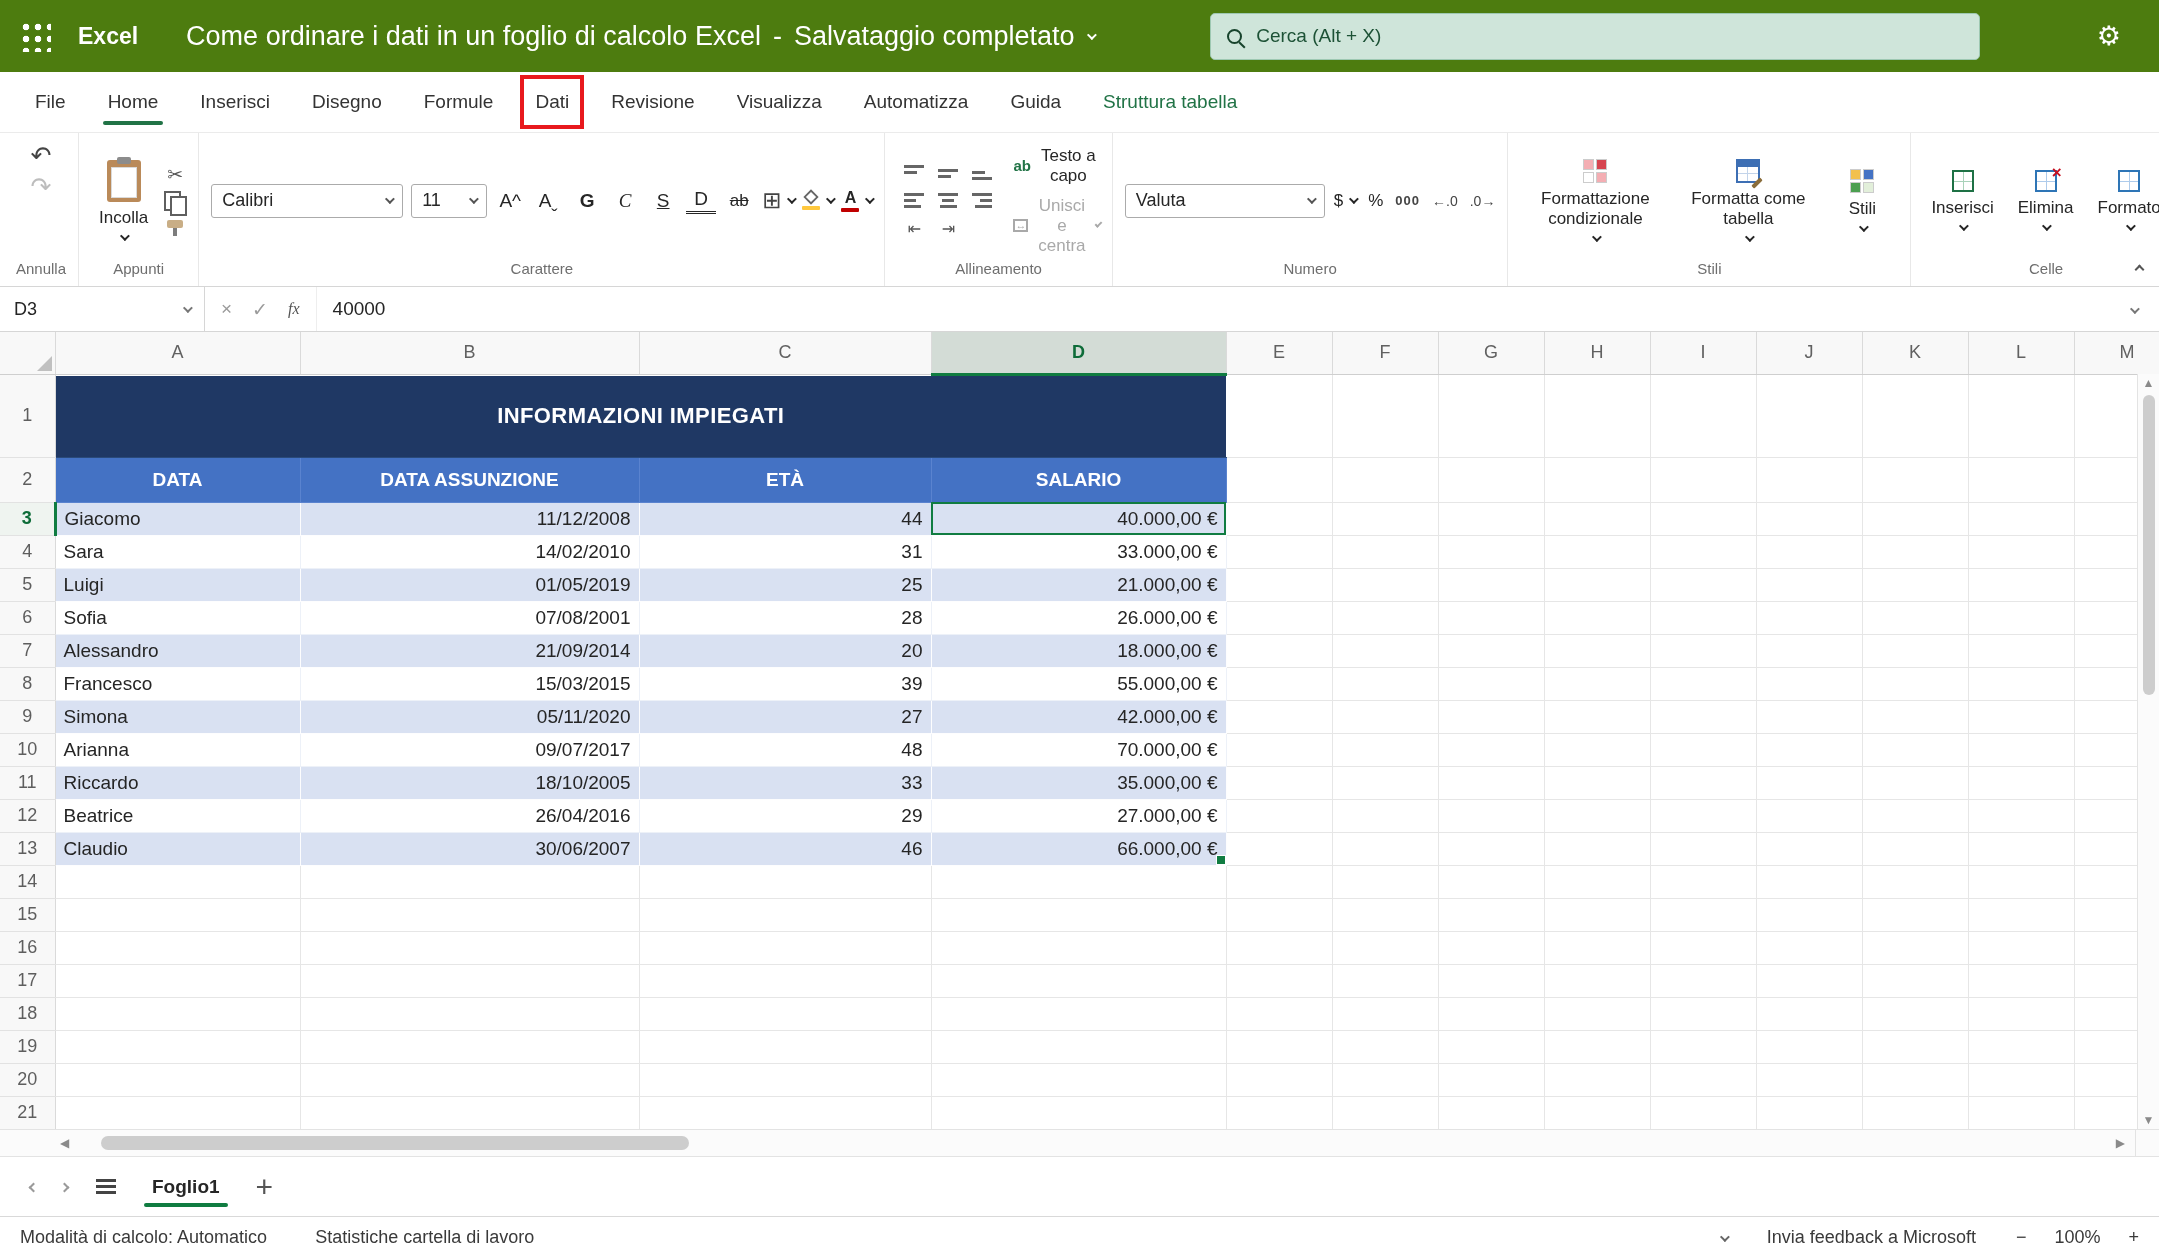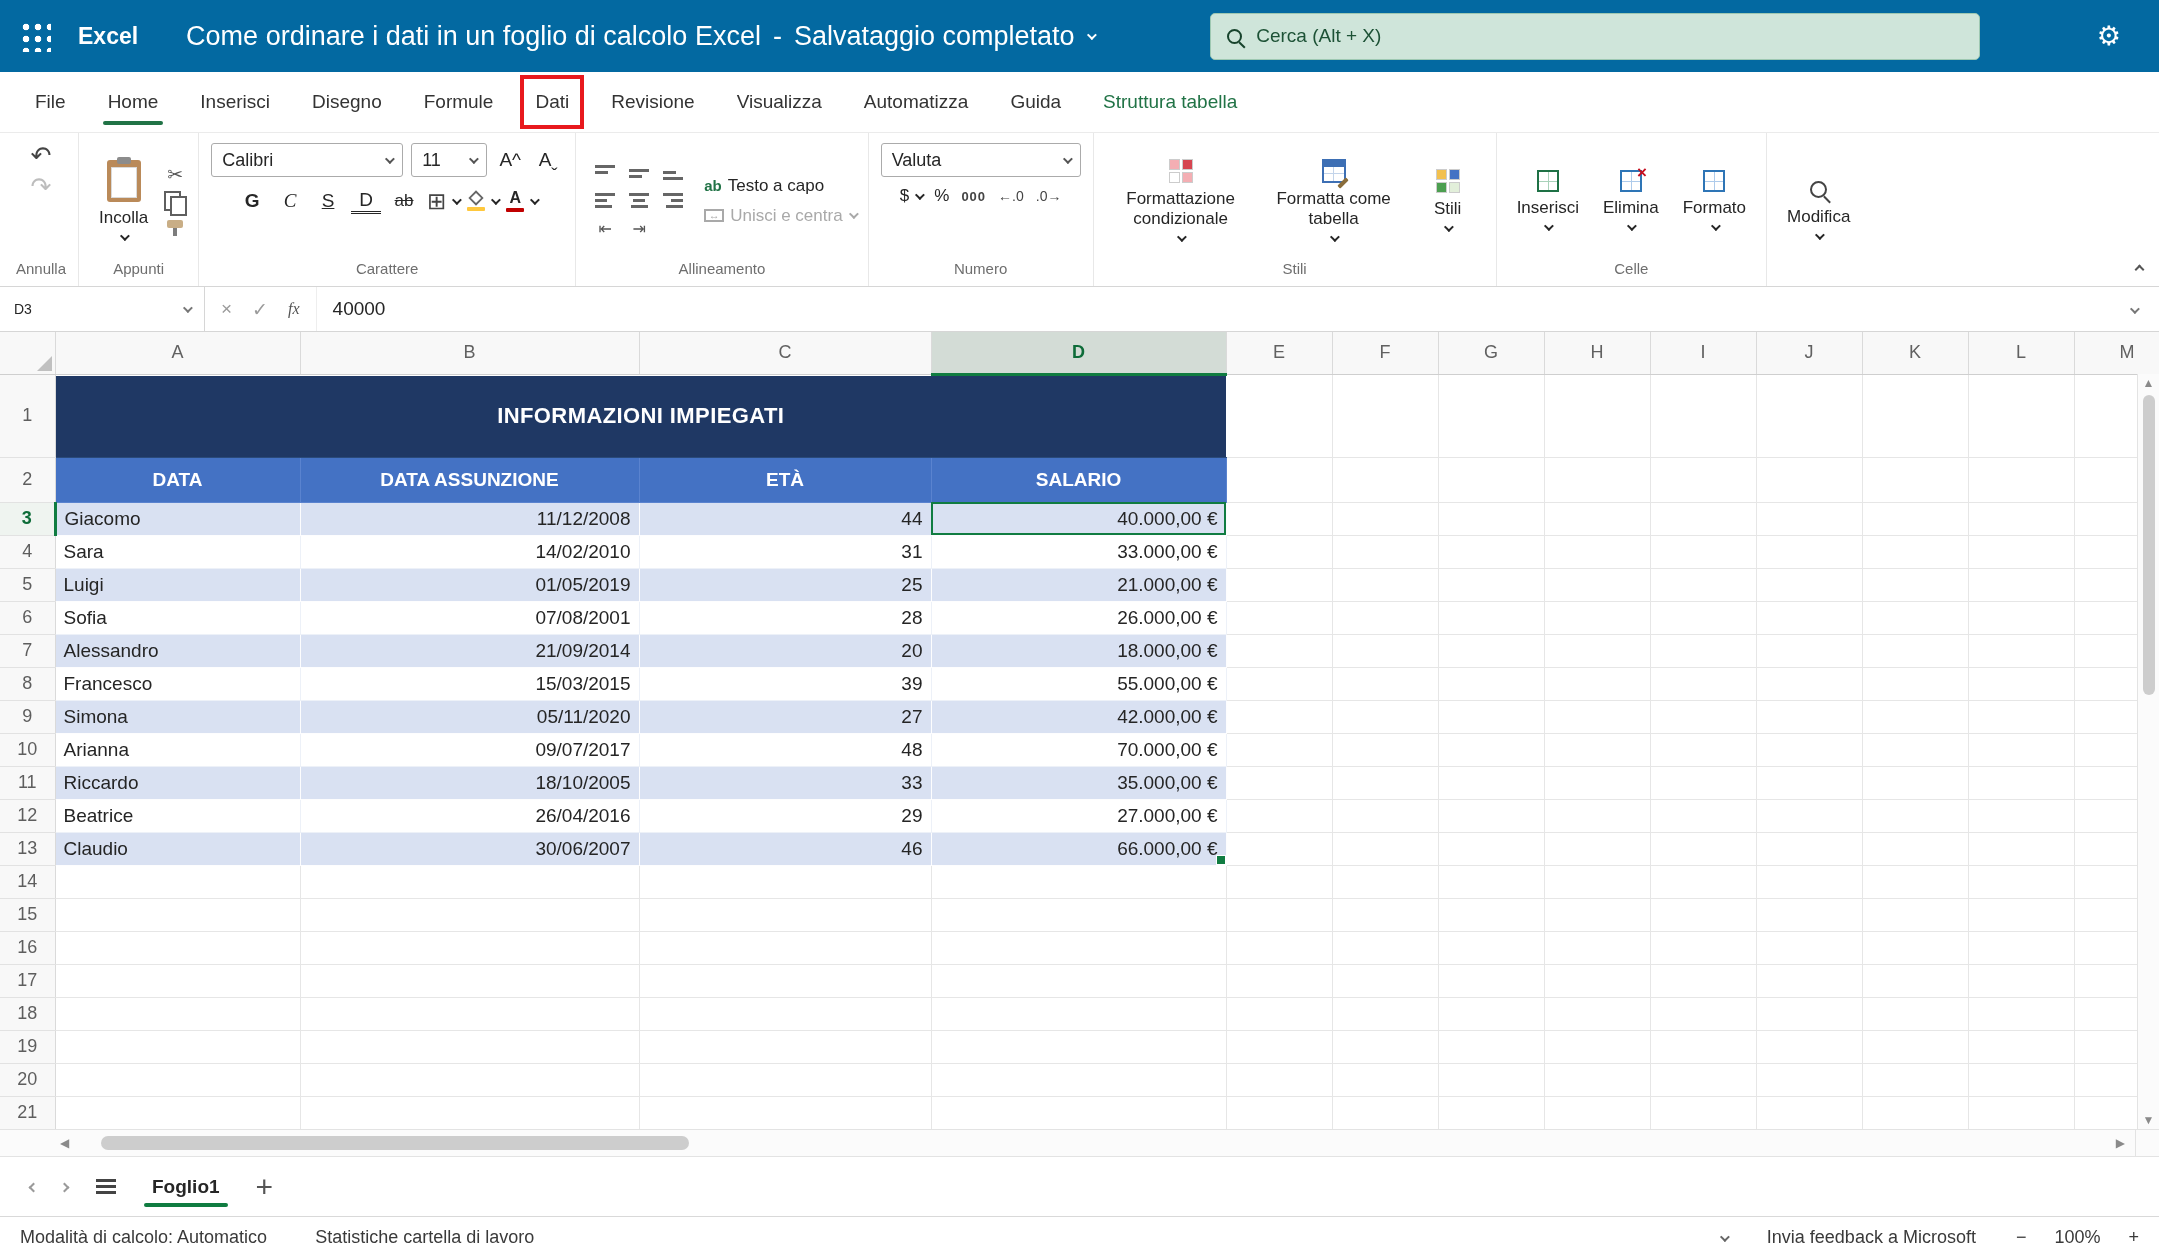--- a/index.html
+++ b/index.html
@@ -1,20 +1,20 @@
 <!DOCTYPE html>
 <html><head>
 <meta charset="utf-8">
 <style>
   *{margin:0;padding:0;box-sizing:border-box}
   html,body{width:2159px;height:1257px;overflow:hidden;background:#fff;
     font-family:"Liberation Sans",sans-serif;color:#252525}
 
   
-  .topbar{height:72px;background:#0369a1;display:flex;align-items:center;color:#fff}
+  .topbar{height:72px;background:#4d7c0f;display:flex;align-items:center;color:#fff}
   .waffle{width:70px;height:72px;display:grid;place-items:center;cursor:pointer;background:none;border:none}
   .waffle i{width:32px;height:32px;display:block;
     background-image:radial-gradient(circle,#fff 3px,transparent 3.6px);
     background-size:12px 12px;background-position:1px 1px}
   .app-name{font-size:23px;font-weight:700;margin:0 48px 0 8px}
   .doc-title-wrap{display:flex;align-items:center;gap:12px;font-size:27px;white-space:nowrap}
   .chev{display:inline-block;width:9px;height:9px;border-right:2px solid currentColor;
     border-bottom:2px solid currentColor;transform:rotate(45deg) translateY(-2px)}
   .chev.sm{width:7px;height:7px}
   .chev.up{transform:rotate(-135deg)}
@@ -74,21 +74,21 @@
   .ic-clipboard::before{content:"";position:absolute;inset:7px 4px 4px;background:#fff;border:1px solid #DADADA}
   .ic-clipboard::after{content:"";position:absolute;top:-3px;left:50%;transform:translateX(-50%);
     width:14px;height:7px;background:#8C8C8C;border-radius:2px}
   .ic-cut{font-size:19px;color:#555;line-height:1}
   .ic-copy{width:22px;height:22px;position:relative}
   .ic-copy::before,.ic-copy::after{content:"";position:absolute;width:13px;height:16px;border:2px solid #5F5F5F;background:#fff}
   .ic-copy::before{left:0;top:0}
   .ic-copy::after{left:6px;top:5px}
   .ic-painter{width:16px;height:8px;background:#C9AE86;border-radius:2px;position:relative;margin-bottom:8px}
   .ic-painter::after{content:"";position:absolute;left:6px;top:8px;width:4px;height:8px;background:#7D7D7D}
-  .font-rows{display:flex;flex-direction:column;gap:9px}
+  .font-rows{display:flex;flex-direction:row;gap:9px}
   .rowflex{display:flex;align-items:center;gap:8px}
   .combo{border:1px solid #ABABAB;border-radius:3px;height:34px;display:flex;align-items:center;
     padding:0 10px;font-size:18px;gap:10px;background:#fff;cursor:pointer;color:#262626}
   .combo .chev{margin-left:auto;color:#555}
   .w-font{width:192px}
   .w-size{width:76px}
   .w-num{width:200px}
   .fmt{font-size:19px;width:30px;height:30px;display:flex;align-items:center;justify-content:center}
   .fmt.b{font-weight:700}
   .fmt.i{font-style:italic;font-family:"Liberation Serif",serif}
@@ -142,21 +142,21 @@
     background:linear-gradient(#A9D2BA,#A9D2BA) 0 9px/100% 1px no-repeat,
     linear-gradient(#A9D2BA,#A9D2BA) 9px 0/1px 100% no-repeat}
   .ic-grid .x{position:absolute;right:-7px;top:-9px;color:#C50F1F;font-size:17px;font-weight:700}
   .ic-search{width:17px;height:17px;border:2px solid #444;border-radius:50%;position:relative;margin:3px}
   .ic-search::after{content:"";position:absolute;width:2px;height:9px;background:#444;left:14px;top:12px;transform:rotate(-45deg)}
   .ribbon-collapse{position:absolute;right:16px;bottom:10px;background:none;border:none;color:#555;cursor:pointer}
 
   
   .fbar{height:45px;display:flex;align-items:center;border-bottom:1px solid #D6D6D6;background:#fff}
   .namebox{width:205px;height:100%;border-right:1px solid #D6D6D6;display:flex;align-items:center;
-    padding:0 14px;font-size:14px;gap:10px;cursor:pointer}
+    padding:0 14px;font-size:18px;gap:10px;cursor:pointer}
   .namebox .chev{margin-left:auto;color:#777}
   .fx-btns{display:flex;align-items:center;gap:20px;padding:0 16px;border-right:1px solid #EEE;height:100%}
   .fxb{background:none;border:none;font-size:19px;color:#9B9B9B;cursor:pointer}
   .fxb.fx{font-style:italic;color:#555;font-family:"Liberation Serif",serif;font-size:16px}
   .fvalue{font-size:19px;padding-left:16px}
   .fbar-chev{margin-left:auto;background:none;border:none;color:#777;padding:0 22px;cursor:pointer}
 
   
   .gridwrap{position:relative;height:797px;overflow:hidden}
   table.sheet{border-collapse:collapse;table-layout:fixed;width:2180px}

